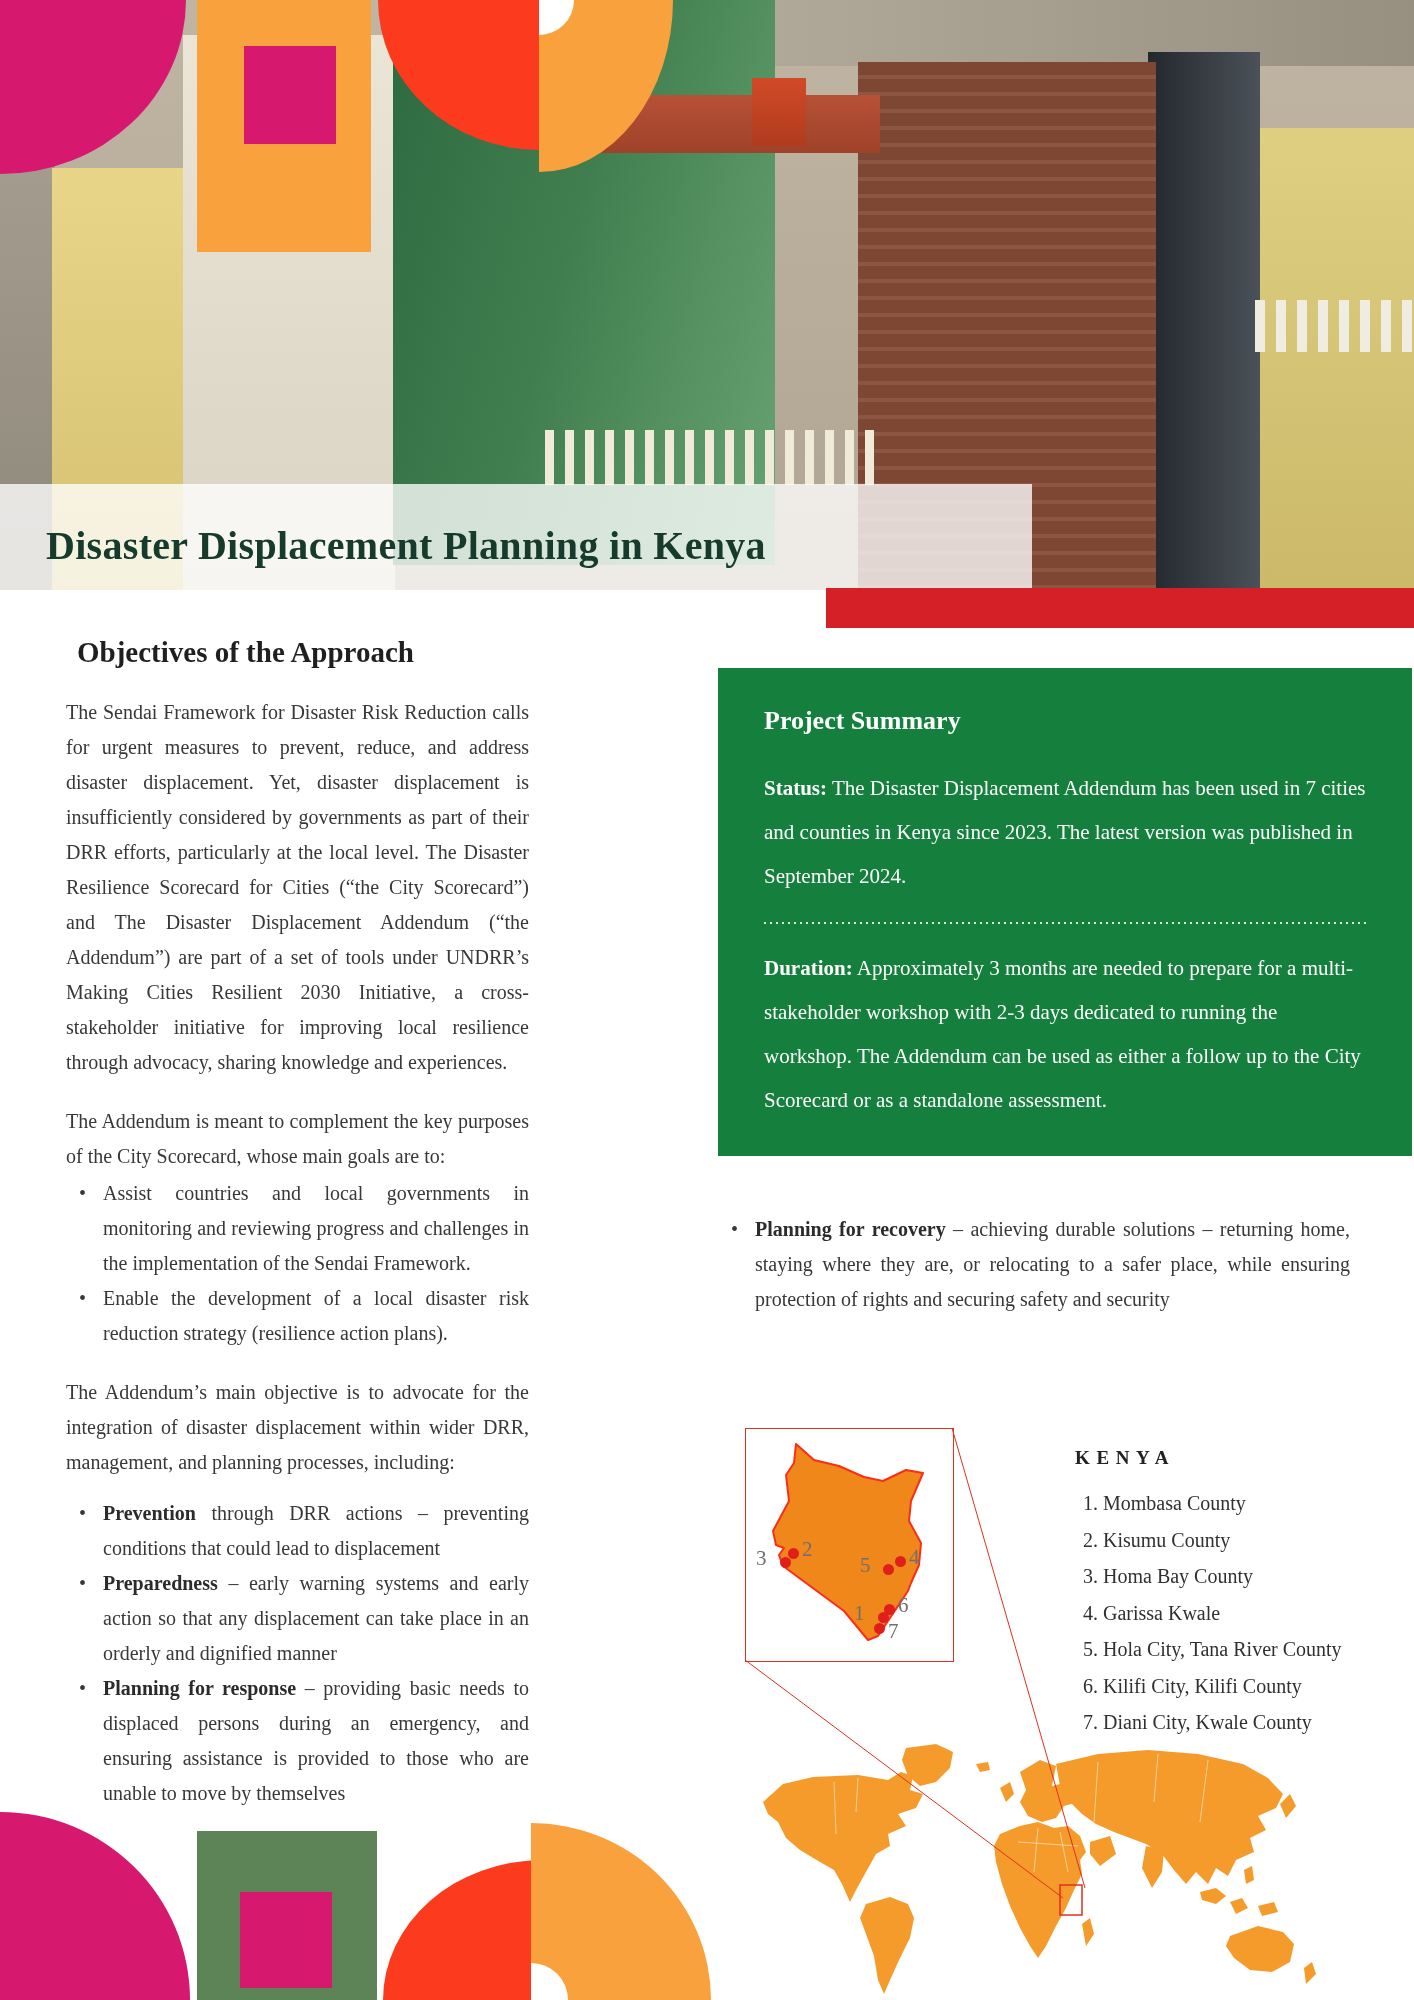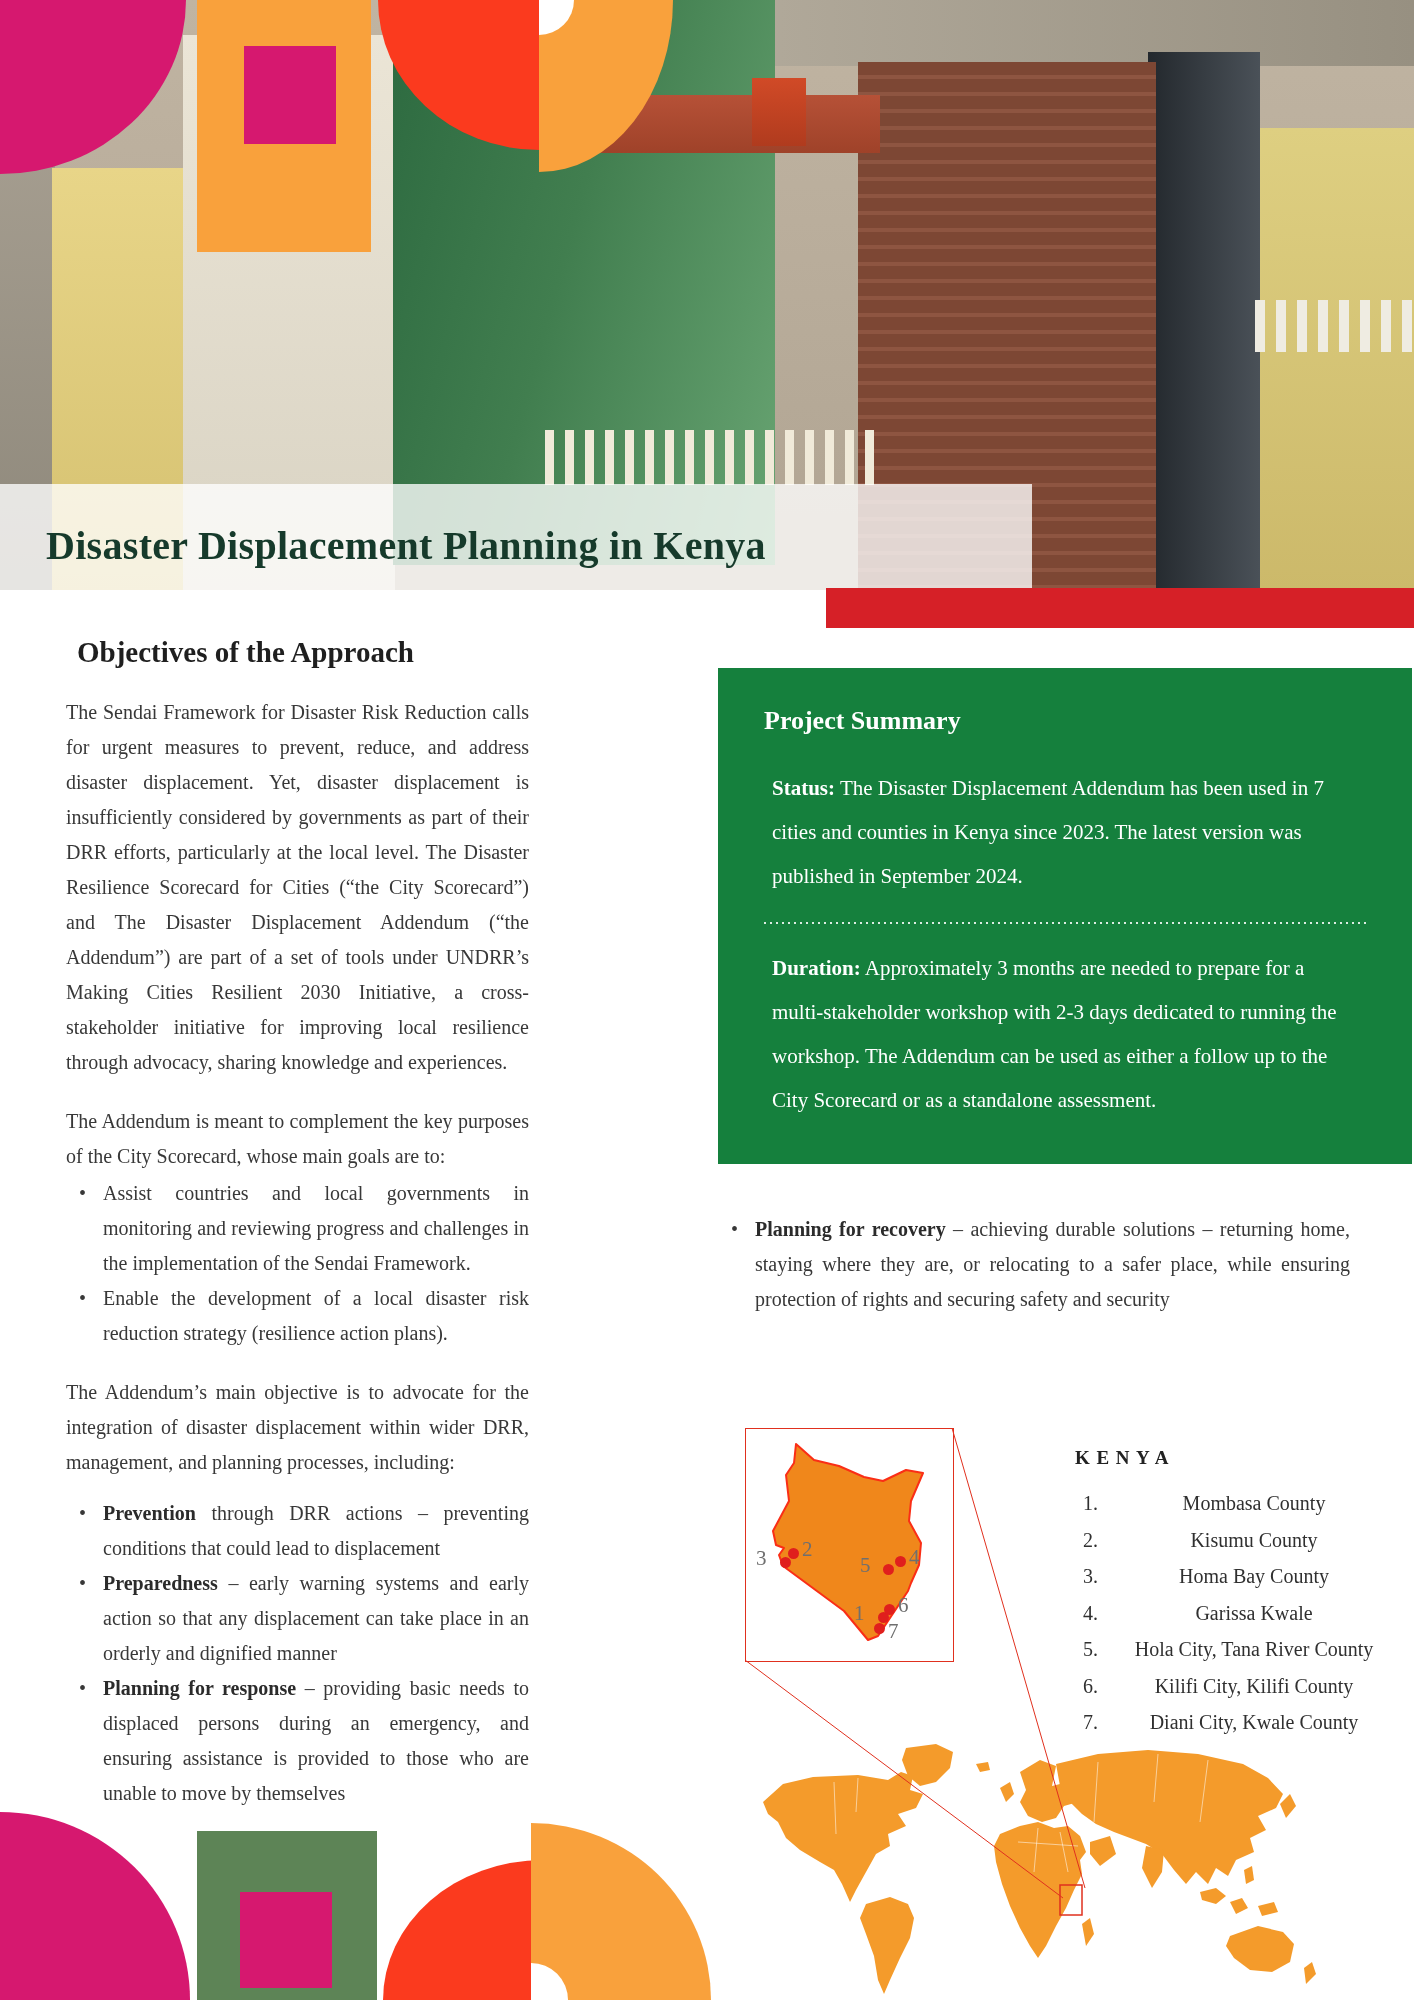--- a/index.html
+++ b/index.html
@@ -52,36 +52,36 @@
   .left-col p{margin:0 0 24px 0;font-size:20px;line-height:35px;text-align:justify;}
   ul.bullets{list-style:none;margin:0 0 24px 0;padding:0;}
   ul.bullets li{position:relative;padding-left:37px;font-size:20px;line-height:35px;text-align:justify;}
   ul.bullets li::before{content:"•";position:absolute;left:13px;top:0;}
   ul.bullets li b{font-weight:bold;color:#2b2b2b;}
 
   
   .summary{position:absolute;left:718px;top:668px;width:694px;box-sizing:border-box;
            background:#15803d;color:#fff;padding:38px 46px 34px 46px;}
   .summary h3{margin:0 0 30px 0;font-size:26px;font-weight:bold;}
-  .summary p{margin:8px;font-size:21px;line-height:44px;}
+  .summary p{margin:0;font-size:21px;line-height:44px;}
   .summary .divider{height:2px;margin:24px 0 22px 0;
      background:repeating-linear-gradient(90deg,rgba(255,255,255,.85) 0 2px,rgba(0,0,0,0) 2px 6px);}
 
   
   .right-bullets{position:absolute;left:718px;top:1212px;width:632px;color:#383838;}
 
   
   .fig{position:absolute;left:700px;top:1420px;width:714px;height:580px;}
   .map-box{position:absolute;left:45px;top:8px;width:207px;height:232px;border:1.5px solid #e0301e;background:#fff;}
   .map-box svg{position:absolute;left:0;top:0;}
   .dot{position:absolute;width:11px;height:11px;border-radius:50%;background:#e01f1d;margin:-5px 0 0 -5px;}
   .dot-label{position:absolute;font-size:21px;color:#6f6f6f;line-height:1;}
   .kenya-list{position:absolute;left:375px;top:27px;width:330px;color:#303030;}
   .kenya-list .k-title{font-size:19px;font-weight:bold;letter-spacing:.35em;color:#222;}
-  .kenya-list ol{margin:16px 0 7px 0;padding-left:28px;text-align:center;}
+  .kenya-list ol{margin:16px 0 7px 0;padding-left:28px;}
   .kenya-list li{font-size:20px;line-height:36.5px;}
   .overlay-svg{position:absolute;left:0;top:0;pointer-events:none;}
   .worldmap{position:absolute;left:38px;top:322px;}
 </style>
 </head>
 <body>
 
 <div class="page">
 
   <div class="photo"></div>

